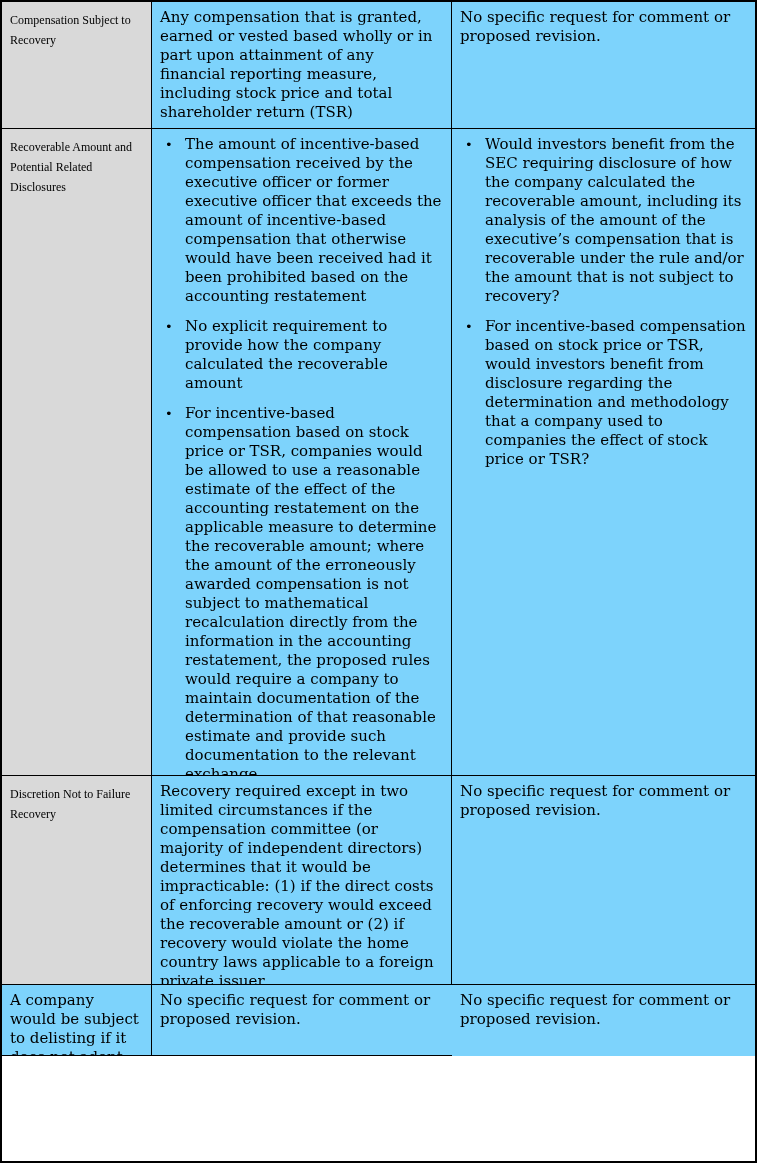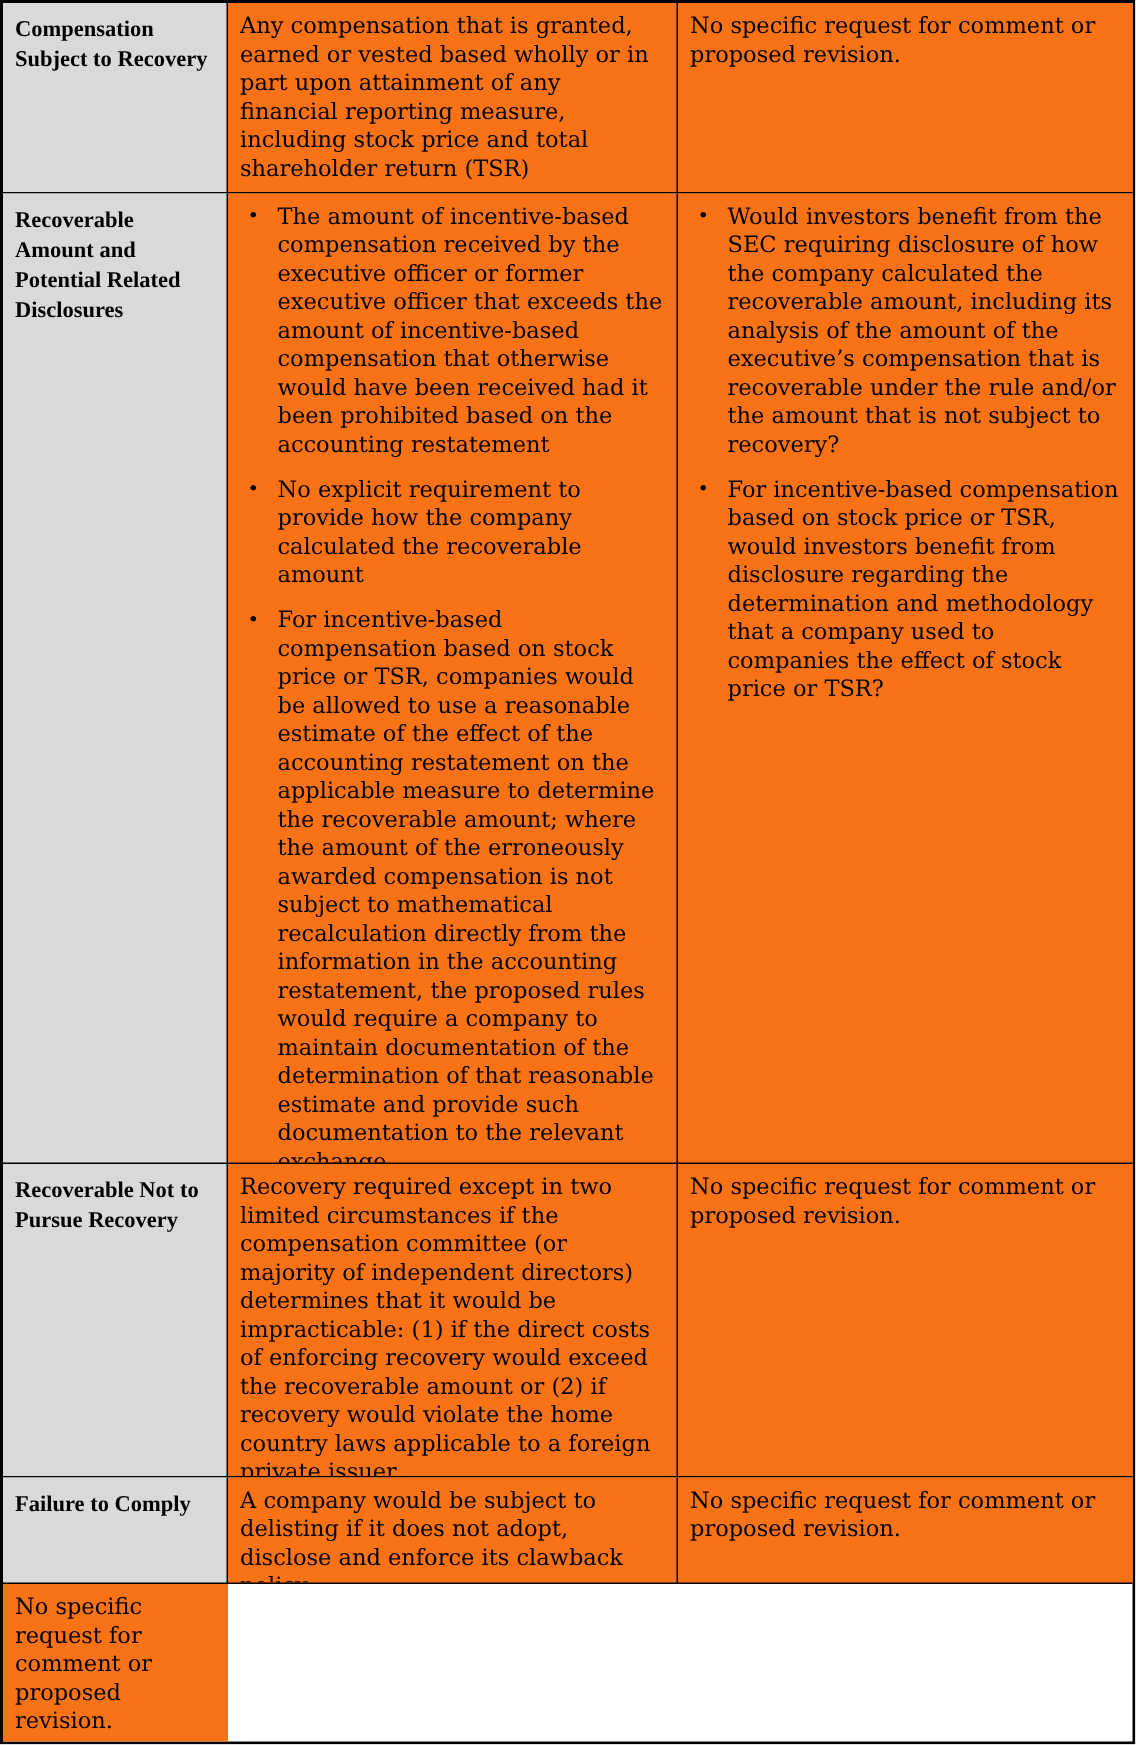--- a/index.html
+++ b/index.html
@@ -20,29 +20,29 @@
     display: grid;
     grid-template-columns: 150px 300px 1fr;
     grid-template-rows: 127px 647px 209px 71px 1fr;
   }
   .cell {
     box-sizing: border-box;
     padding: 6px 8px;
     font-size: 15px;
     line-height: 19px;
     overflow: hidden;
-    background: #f97316;
+    background: #7dd3fc;
   }
   .r-border { border-right: 1px solid #000000; }
   .b-border { border-bottom: 1.5px solid #000000; }
   .hcell {
     background: #d9d9d9;
     font-family: "Liberation Serif", serif;
-    font-weight: bold;
-    font-size: 15px;
+    font-weight: normal;
+    font-size: 12px;
     line-height: 20px;
     padding-top: 8px;
   }
   .cell p { margin: 0; }
   ul.bullets {
     list-style: none;
     margin: 0;
     padding: 0 0 0 5px;
   }
   ul.bullets li {
@@ -100,32 +100,29 @@
           <span>Would investors benefit from the SEC requiring disclosure of how the company calculated the recoverable amount, including its analysis of the amount of the executive’s compensation that is recoverable under the rule and/or the amount that is not subject to recovery?</span>
         </li>
         <li>
           <span class="dot">•</span>
           <span>For incentive-based compensation based on stock price or TSR, would investors benefit from disclosure regarding the determination and methodology that a company used to companies the effect of stock price or TSR?</span>
         </li>
       </ul>
     </div>
 
     <div class="cell hcell r-border b-border">
-      <span>Recoverable Not to Pursue Recovery</span>
+      <span>Discretion Not to Failure Recovery</span>
     </div>
     <div class="cell r-border b-border">
       <p>Recovery required except in two limited circumstances if the compensation committee (or majority of independent directors) determines that it would be impracticable: (1) if the direct costs of enforcing recovery would exceed the recoverable amount or (2) if recovery would violate the home country laws applicable to a foreign private issuer</p>
     </div>
     <div class="cell b-border">
       <p>No specific request for comment or proposed revision.</p>
     </div>
 
-    <div class="cell hcell r-border b-border">
-      <span>Failure to Comply</span>
-    </div>
     <div class="cell r-border b-border">
       <p>A company would be subject to delisting if it does not adopt, disclose and enforce its clawback policy</p>
     </div>
     <div class="cell b-border">
       <p>No specific request for comment or proposed revision.</p>
     </div>
 
     <div class="cell">
       <p>No specific request for comment or proposed revision.</p>
     </div>

